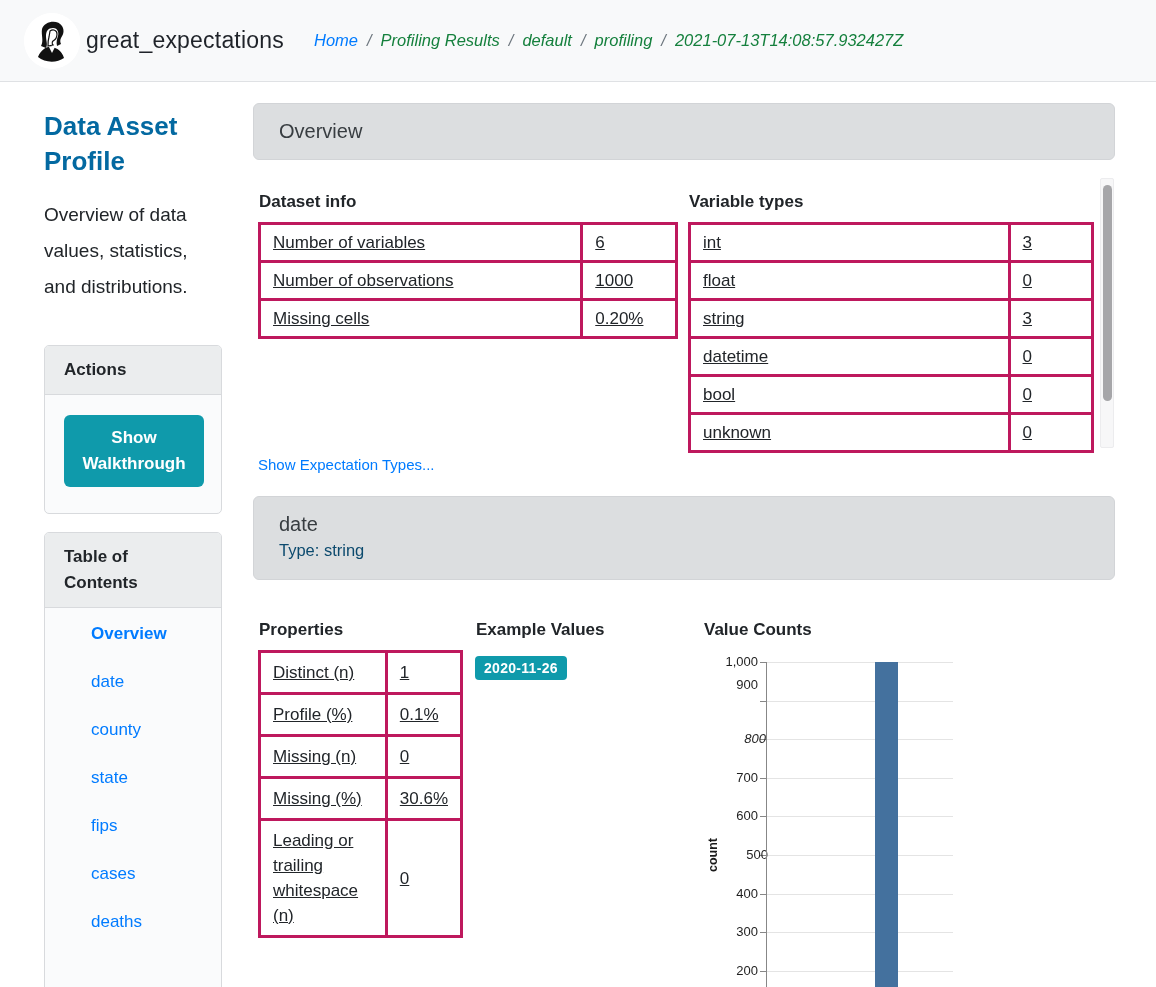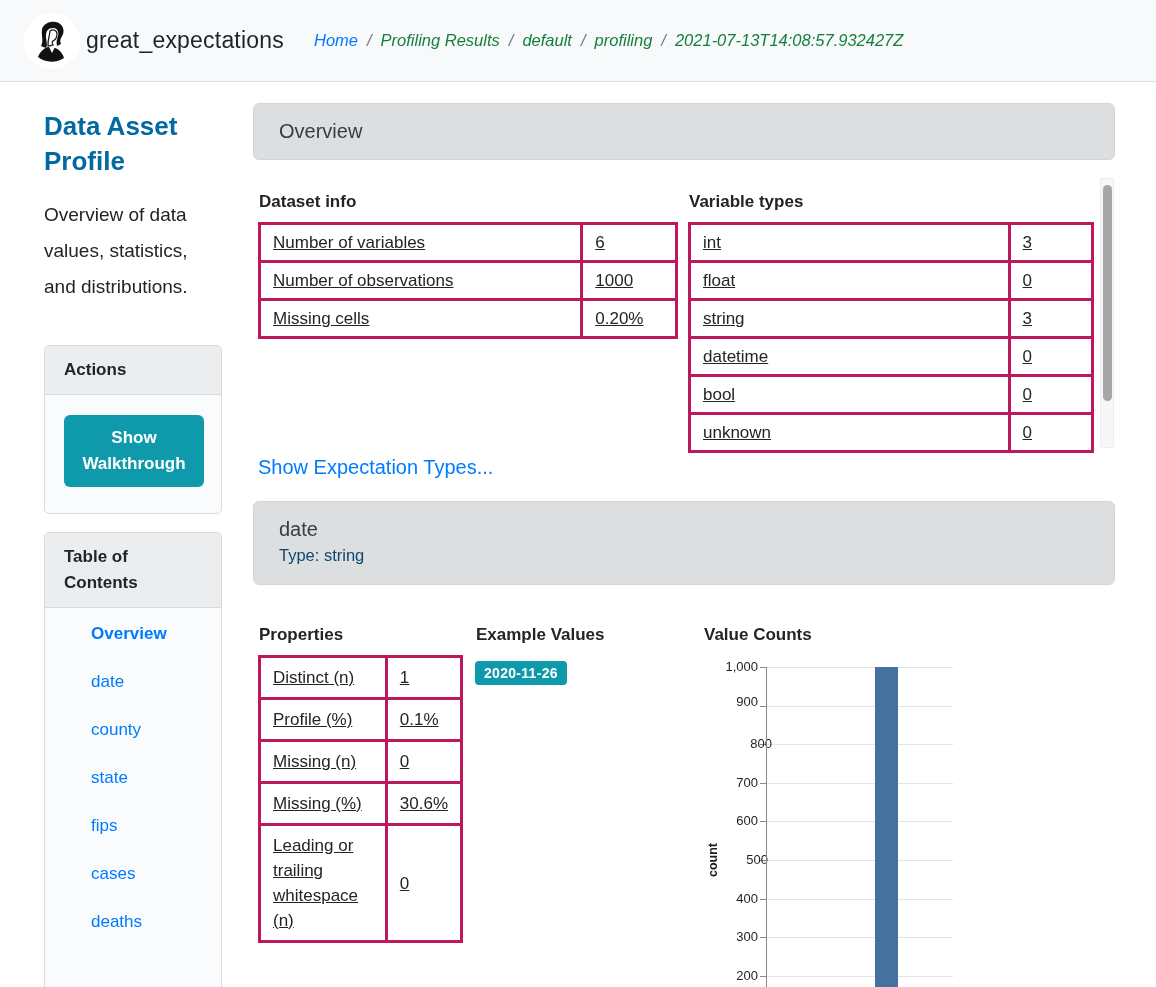--- a/index.html
+++ b/index.html
@@ -56,21 +56,21 @@
   .ov-col.vartypes { width:406px; }
   table { border-collapse:collapse; font-size:17px; width:100%; }
   td { border:3px solid #be185d; padding:7px 12px; line-height:21px; vertical-align:middle;text-decoration:underline; }
   .dataset td.label { width:325px; } .dataset td.value { width:95px; }
   .vartypes td.label { width:322px; } .vartypes td.value { width:84px; }
   .ov-scrollbar { position:absolute; right:1px; top:-2px; width:14px; height:270px;
     background:#f7f7f8; border:1px solid #ececee; border-radius:2px; }
   .ov-thumb { position:absolute; left:2px; top:6px; width:9px; height:216px;
     background:#a6a6a9; border-radius:5px; cursor:pointer; }
 
-  .show-exp-link { display:inline-block; margin:8px 0 0 5px; font-size:20px; font-weight:500;
+  .show-exp-link { display:inline-block; margin:8px 0 0 5px; font-size:15px; font-weight:500;
     color:#007bff; text-decoration:none; cursor:pointer; }
 
   
   .detail-row { display:flex; margin-top:28px; padding-left:5px; }
   .detail-col.properties { width:205px; margin-right:12px; }
   .properties td.label { width:147px; padding:7px 16px 7px 12px; line-height:25px; }
   .properties td.value { width:58px; }
   .detail-col.examples { width:215px; margin-right:13px; }
   .example-badge { display:inline-block; background:#0f9aab; color:#fff; font-size:14px;
     font-weight:700; padding:4px 9px; border-radius:4px; margin-top:6px; letter-spacing:.3px; }
@@ -239,24 +239,24 @@
 
       <div class="detail-col values">
         <h4>Value Counts</h4>
         <div class="chart" id="value-counts-chart">
             <div class="ylabel">count</div>
             <div class="gridline" style="left: 63px; top: 12px; width: 187px;"></div>
             <div class="tickmark" style="left: 57px; top: 12px;"></div>
             <div class="tick-label" style="left: 0px; top: 5px;">1,000</div>
             <div class="gridline" style="left: 63px; top: 51px; width: 187px;"></div>
             <div class="tickmark" style="left: 57px; top: 51px;"></div>
-            <div class="tick-label" style="left: 0px; top: 40px;">900</div>
+            <div class="tick-label" style="left: 0px; top: 28px;">900</div>
             <div class="gridline" style="left: 63px; top: 89px; width: 187px;"></div>
             <div class="tickmark" style="left: 57px; top: 89px;"></div>
-            <div class="tick-label" style="left: 14px; top: 82px;">800</div>
+            <div class="tick-label" style="left: 8px; top: 82px; font-style: italic;">800</div>
             <div class="gridline" style="left: 63px; top: 128px; width: 187px;"></div>
             <div class="tickmark" style="left: 57px; top: 128px;"></div>
             <div class="tick-label" style="left: 0px; top: 121px;">700</div>
             <div class="gridline" style="left: 63px; top: 166px; width: 187px;"></div>
             <div class="tickmark" style="left: 57px; top: 166px;"></div>
             <div class="tick-label" style="left: 0px; top: 159px;">600</div>
             <div class="gridline" style="left: 63px; top: 205px; width: 187px;"></div>
             <div class="tickmark" style="left: 57px; top: 205px;"></div>
             <div class="tick-label" style="left: 10px; top: 198px;">500</div>
             <div class="gridline" style="left: 63px; top: 244px; width: 187px;"></div>

